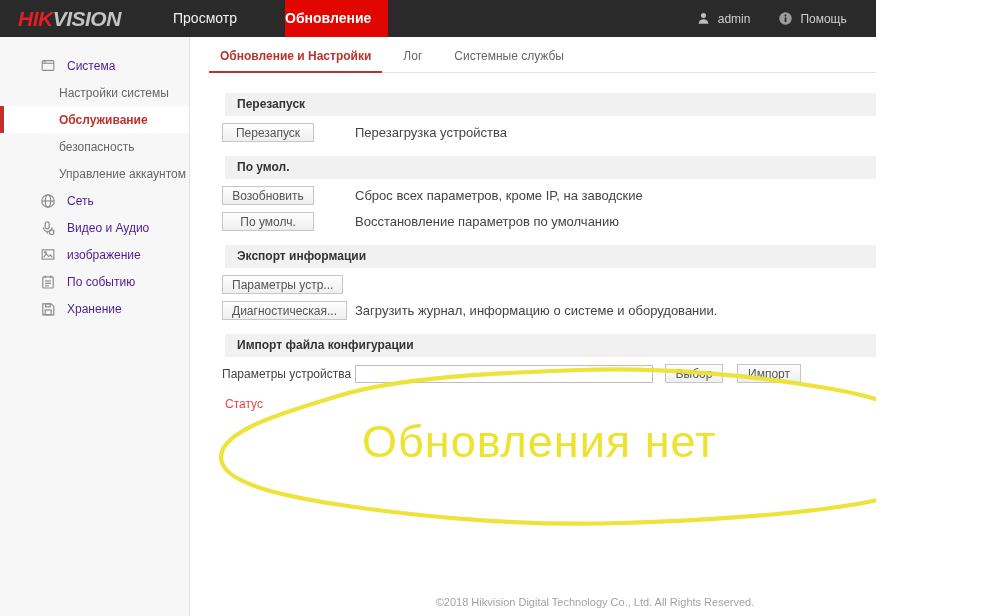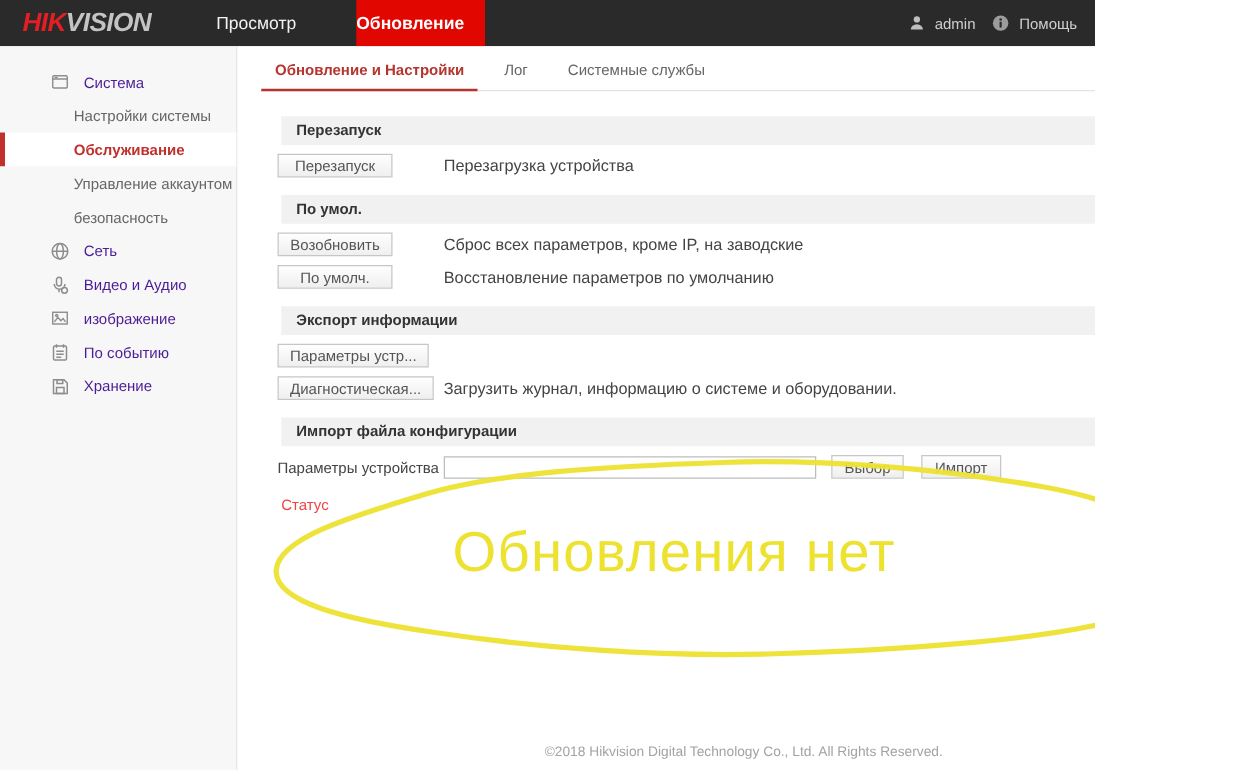--- a/index.html
+++ b/index.html
@@ -7,21 +7,21 @@
   #app { position:relative; width:876px; height:616px; overflow:hidden; background:#fff; }
 
   
   .topbar { position:absolute; left:0; top:0; width:1000px; height:37px; background:#2a2a2a; }
   .logo { position:absolute; left:18px; top:0; height:37px; line-height:37px; font-size:21px; font-weight:bold; font-style:italic; letter-spacing:-0.5px; }
   .logo .hik { color:#e31e24; }
   .logo .vision { color:#c4c4c4; }
   .top-nav { position:absolute; left:173px; top:0; height:37px; display:flex; }
   .top-tab { width:112px; height:37px; line-height:37px; text-align:left; color:#f2f2f2; font-size:14px; cursor:pointer; }
   .top-tab.active { width:103px; background:#e10600; font-weight:bold; color:#fff; }
-  .top-right { position:absolute; right:32px; top:0; height:37px; display:flex; align-items:center; gap:13px; }
+  .top-right { position:absolute; right:32px; top:0; height:37px; display:flex; align-items:center; gap:28px; }
   .top-item { display:flex; align-items:center; gap:7px; color:#cfcfcf; font-size:12px; cursor:pointer; }
   .top-item svg { display:block; }
 
   
   .sidebar { position:absolute; left:0; top:37px; width:190px; height:579px; background:#f7f7f7; border-right:1px solid #e3e3e3; padding-top:15px; }
   .side-item { height:27px; display:flex; align-items:center; padding-left:36px; border-left:4px solid transparent; font-size:12px; color:#4c1d95; cursor:pointer; }
   .side-item .ic { width:18px; height:16px; margin-right:9px; display:flex; align-items:center; }
   .side-item.sub { padding-left:55px; color:#666; }
   .side-item.selected { background:#ffffff; border-left:4px solid #c0302c; color:#c0302c; font-weight:bold; }
 
@@ -108,24 +108,24 @@
       </span>
       <span>Система</span>
     </div>
     <div class="side-item sub">
       <span>Настройки системы</span>
     </div>
     <div class="side-item sub selected">
       <span>Обслуживание</span>
     </div>
     <div class="side-item sub">
+      <span>безопасность</span>
+    </div>
+    <div class="side-item sub">
       <span>Управление аккаунтом</span>
-    </div>
-    <div class="side-item sub">
-      <span>безопасность</span>
     </div>
     <div class="side-item">
       <span class="ic">
         <svg width="16" height="16" viewBox="0 0 16 16" fill="none" stroke="#8d8d8d" stroke-width="1.2">
             <circle cx="8" cy="8" r="6.2"></circle>
             <ellipse cx="8" cy="8" rx="2.7" ry="6.2"></ellipse>
             <line x1="1.8" y1="8" x2="14.2" y2="8"></line>
           </svg>
       </span>
       <span>Сеть</span>

